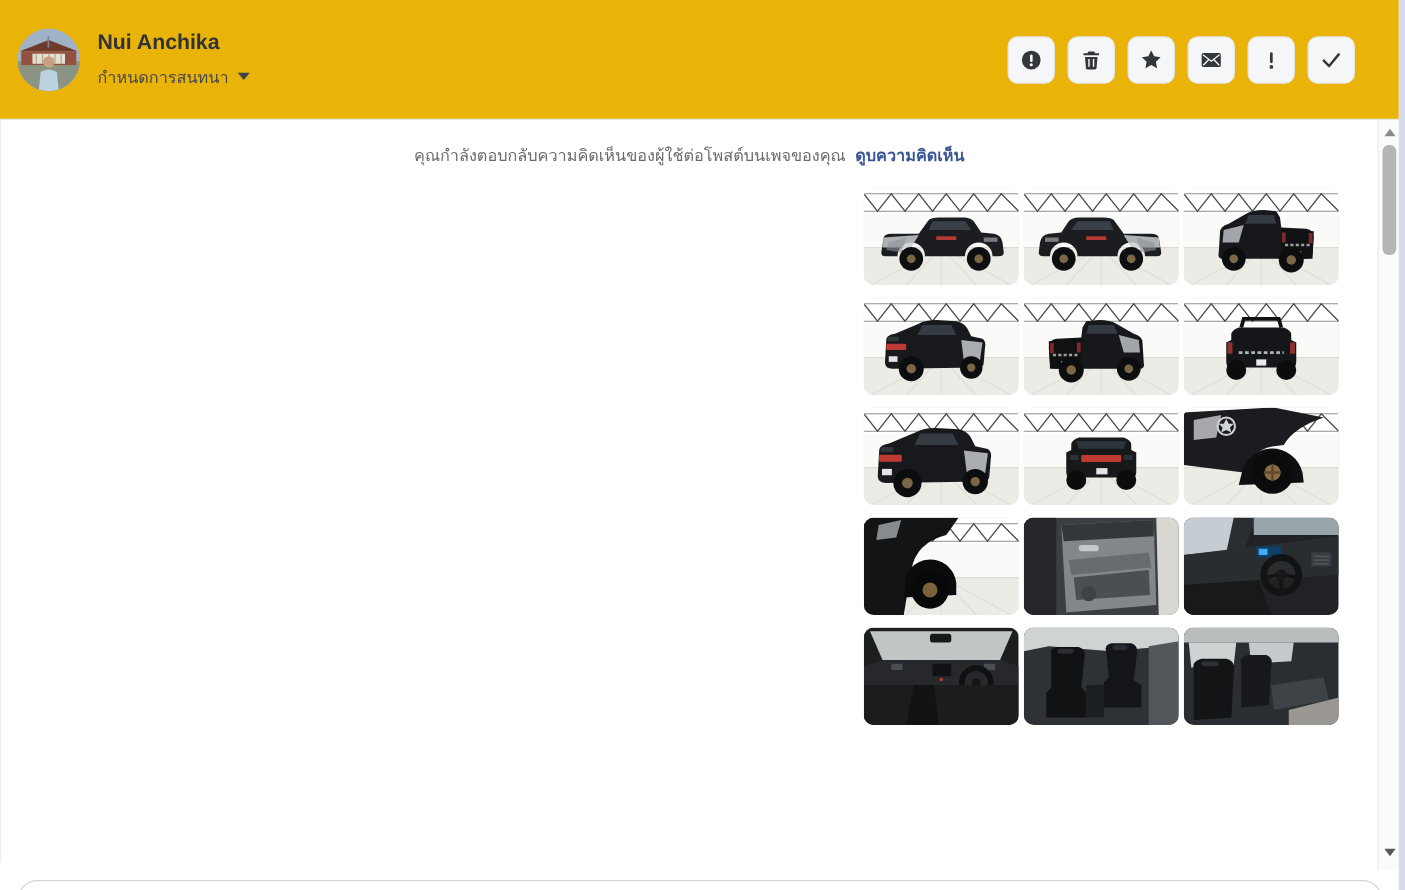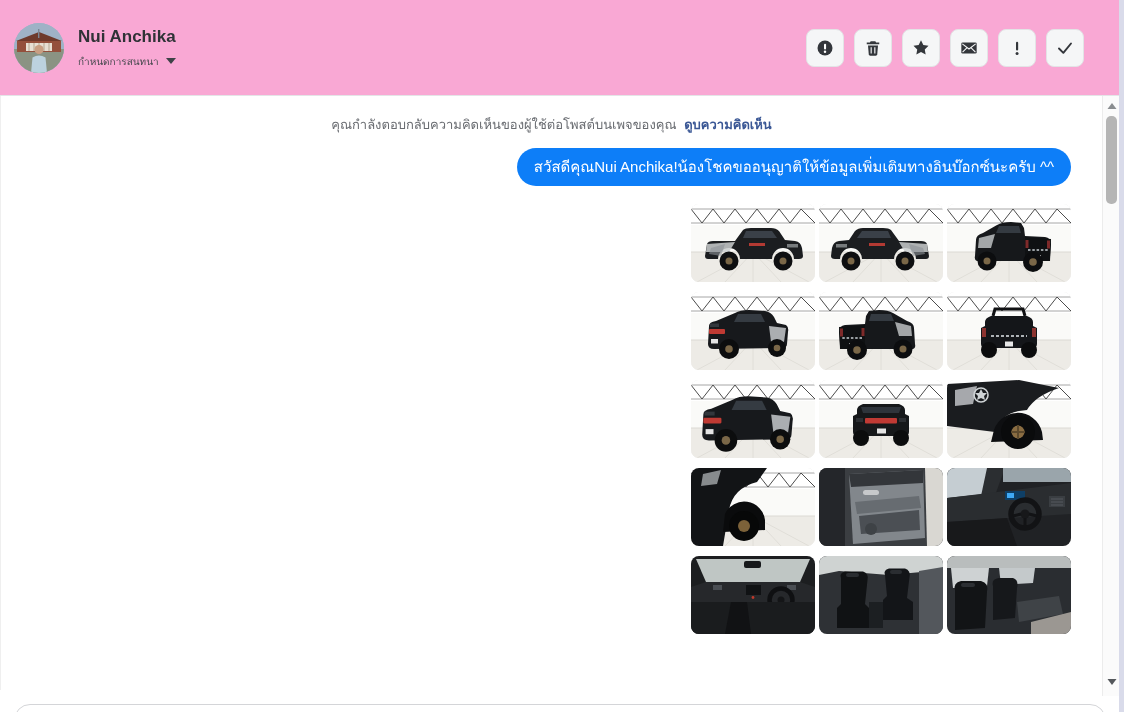--- a/index.html
+++ b/index.html
@@ -4,32 +4,32 @@
 <style>
   * { margin:0; padding:0; box-sizing:border-box; }
   html,body { width:1124px; height:712px; }
   body {
     position:relative; overflow:hidden; background:#ffffff;
     font-family:"Liberation Sans","DejaVu Sans",sans-serif; color:#1c1e21;
   }
   
   .header {
     position:absolute; top:0; left:0; width:1119px; height:96px;
-    background:#f9a8d4; border-bottom:1px solid #e4e5e7;
+    background:#eab308; border-bottom:1px solid #e4e5e7;
     display:flex; align-items:center; z-index:3;
   }
   .avatar-lg {
     width:50px; height:50px; border-radius:50%; overflow:hidden;
     margin-left:14px; flex:none; background:#9db3c8;
   }
   .avatar-lg svg, .avatar-sm svg { display:block; width:100%; height:100%; }
   .hd-meta { margin-left:14px; }
   .contact-name { font-size:17px; font-weight:bold; color:#2f3236; line-height:20px; }
   .conv-label {
-    margin-top:7px; font-size:10px; color:#45484d;
+    margin-top:7px; font-size:13px; color:#45484d;
     display:flex; align-items:center; cursor:pointer;
   }
   .conv-label .caret { margin-left:7px; display:inline-flex; }
   .hd-actions { position:absolute; right:35px; top:29px; display:flex; gap:10px; }
   .act-btn {
     width:38px; height:38px; background:#f5f6f7; border:1px solid #e3e4e6;
     border-radius:8px; display:flex; align-items:center; justify-content:center;
     cursor:pointer;
   }
   .act-btn svg { width:20px; height:20px; display:block; }
@@ -151,23 +151,20 @@
         </svg>
       </div>
     </div>
 </div>
 
 <div class="chat">
   <div class="sysmsg">
     <span>คุณกำลังตอบกลับความคิดเห็นของผู้ใช้ต่อโพสต์บนเพจของคุณ</span>
     <a class="syslink" style="color: rgb(58, 87, 149);">ดูบความคิดเห็น</a>
   </div>
-  <div class="row-out">
-    <div class="bubble-blue" style="background: rgb(13, 126, 248);">สวัสดีคุณNui Anchika!น้องโชคขออนุญาติให้ข้อมูลเพิ่มเติมทางอินบ๊อกซ์นะครับ ^^</div>
-  </div>
   <div class="grid" id="photo-grid">
       <div class="tile">
         <svg viewBox="0 0 124 78">
           <rect width="124" height="78" fill="#fafaf8"></rect>
           <rect width="124" height="21" fill="#ffffff"></rect>
           <path d="M0 19 H124 M0 5 H124" stroke="#8f8f8f" stroke-width="0.8" fill="none"></path>
           <path d="M0 5 L11 19 L22 5 L33 19 L44 5 L55 19 L66 5 L77 19 L88 5 L99 19 L110 5 L124 19" stroke="#4c4c4c" stroke-width="1" fill="none"></path>
           <rect y="48" width="124" height="30" fill="#edebe6"></rect>
           <path d="M62 48 L6 78 M62 48 L34 78 M62 48 L62 78 M62 48 L90 78 M62 48 L118 78" stroke="#e0ded8" stroke-width="1"></path>
           <line x1="0" y1="48" x2="124" y2="48" stroke="#dcdad4"></line>

